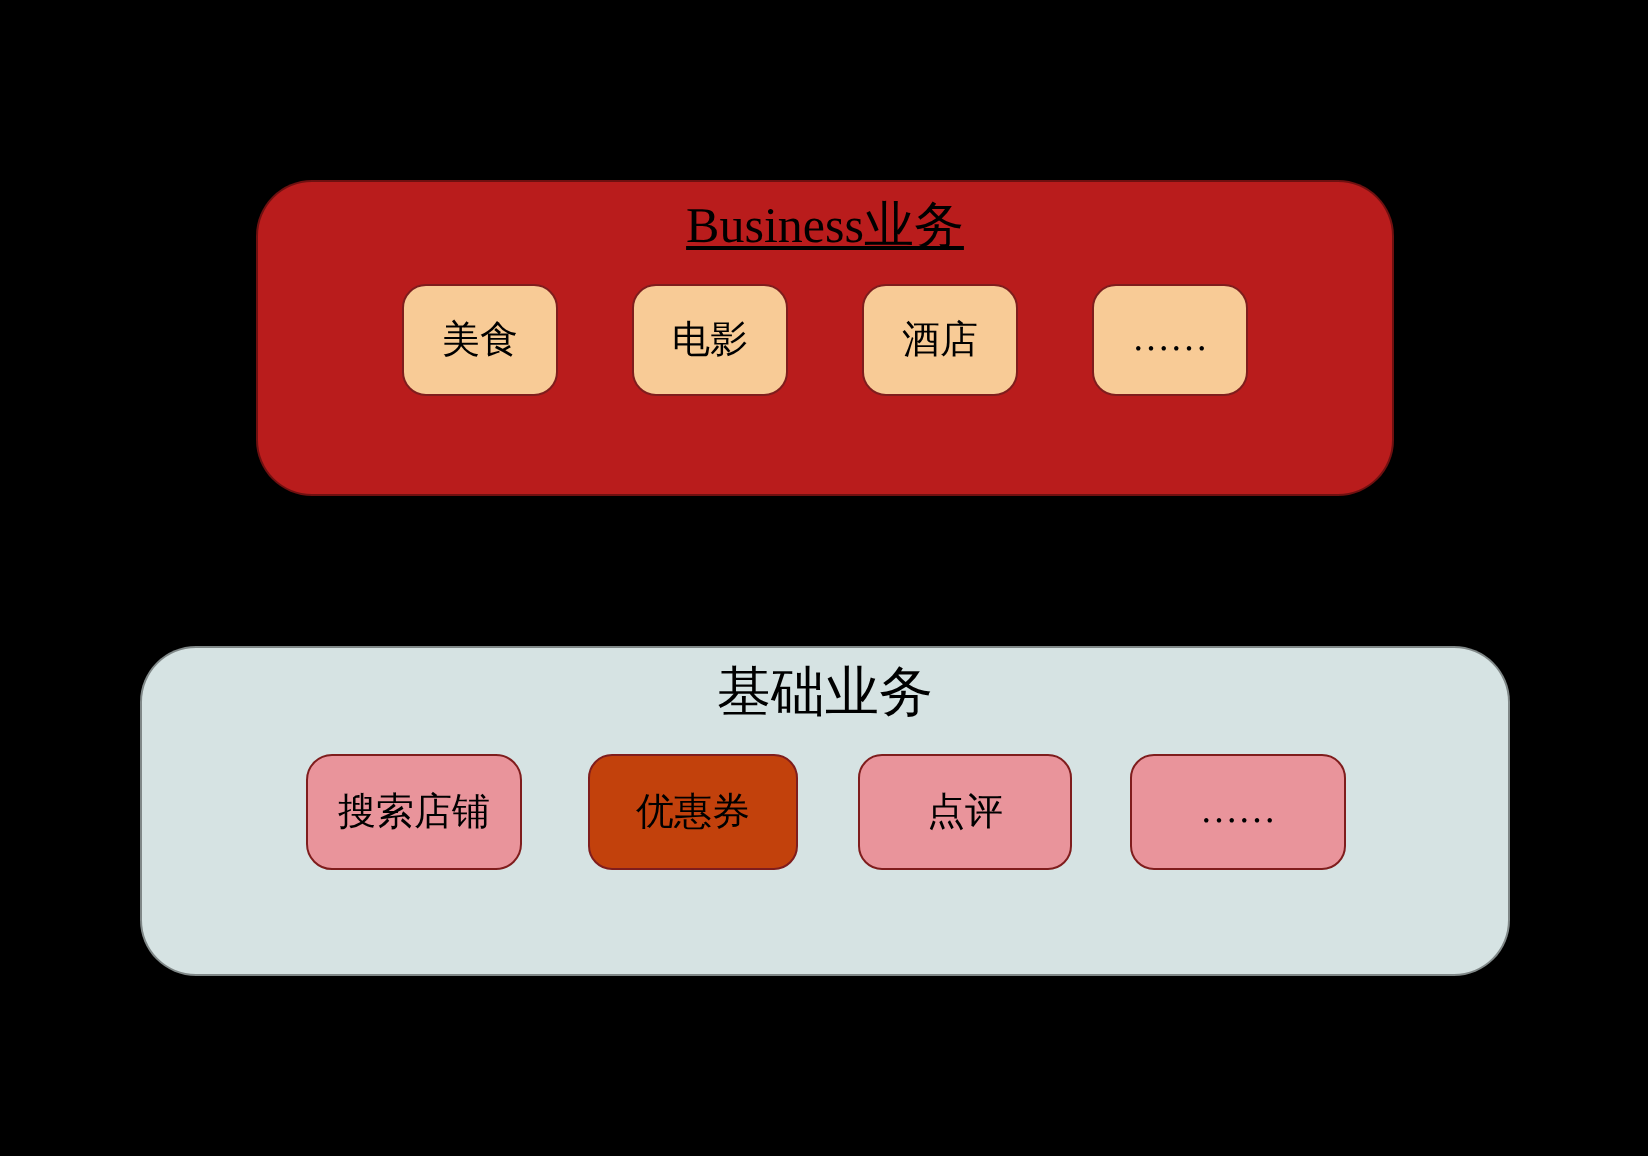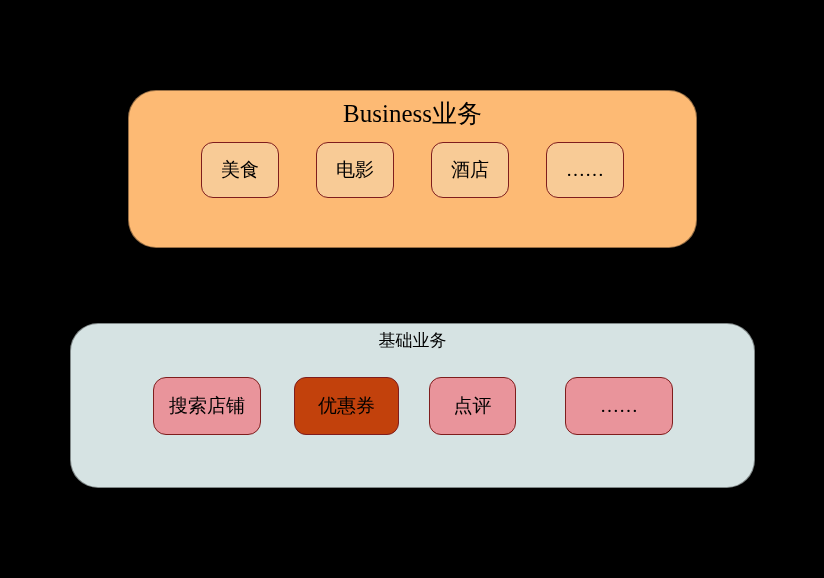--- a/index.html
+++ b/index.html
@@ -43,21 +43,21 @@
     font-size: 25px;
   }
   #basic-panel {
     left: 70px;
     top: 323px;
     width: 685px;
     height: 165px;
   }
   #basic-panel .panel-title {
     padding-top: 7px;
-    font-size: 17px;
+    font-size: 27px;
     text-align: center;
   }
   .box {
     position: absolute;
     border: 1px solid #7f1d1d;
     border-radius: 12px;
     box-sizing: border-box;
     display: flex;
     align-items: center;
     justify-content: center;
@@ -67,29 +67,29 @@
   }
   #business-panel .box { top: 51px; width: 78px; height: 56px; }
   #business-panel .b0 { left: 72px; }
   #business-panel .b1 { left: 187px; }
   #business-panel .b2 { left: 302px; }
   #business-panel .b3 { left: 417px; }
 
   #basic-panel .box { top: 53px; height: 58px; }
   #basic-panel .b0 { left: 82px;  width: 108px; border-radius: 13px; }
   #basic-panel .b1 { left: 223px; width: 105px; }
-  #basic-panel .b2 { left: 358px; width: 87px; }
+  #basic-panel .b2 { left: 358px; width: 107px; }
   #basic-panel .b3 { left: 494px; width: 108px; }
 </style>
 </head>
 <body>
 
 <div class="canvas">
 
-  <section class="panel" id="business-panel" style="background-color: #fdba74;">
+  <section class="panel" id="business-panel" style="background-color: #b91c1c; text-decoration: underline;">
     <h2 class="panel-title">Business业务</h2>
     <div class="box b0" style="background-color: rgb(248, 203, 150);">美食</div>
     <div class="box b1" style="background-color: rgb(248, 203, 150);">电影</div>
     <div class="box b2" style="background-color: rgb(248, 203, 150);">酒店</div>
     <div class="box b3" style="background-color: rgb(248, 203, 150);">……</div>
   </section>
 
   <section class="panel" id="basic-panel" style="background-color: rgb(214, 227, 227);">
     <h2 class="panel-title">基础业务</h2>
     <div class="box b0" style="background-color: rgb(233, 148, 155);">搜索店铺</div>

